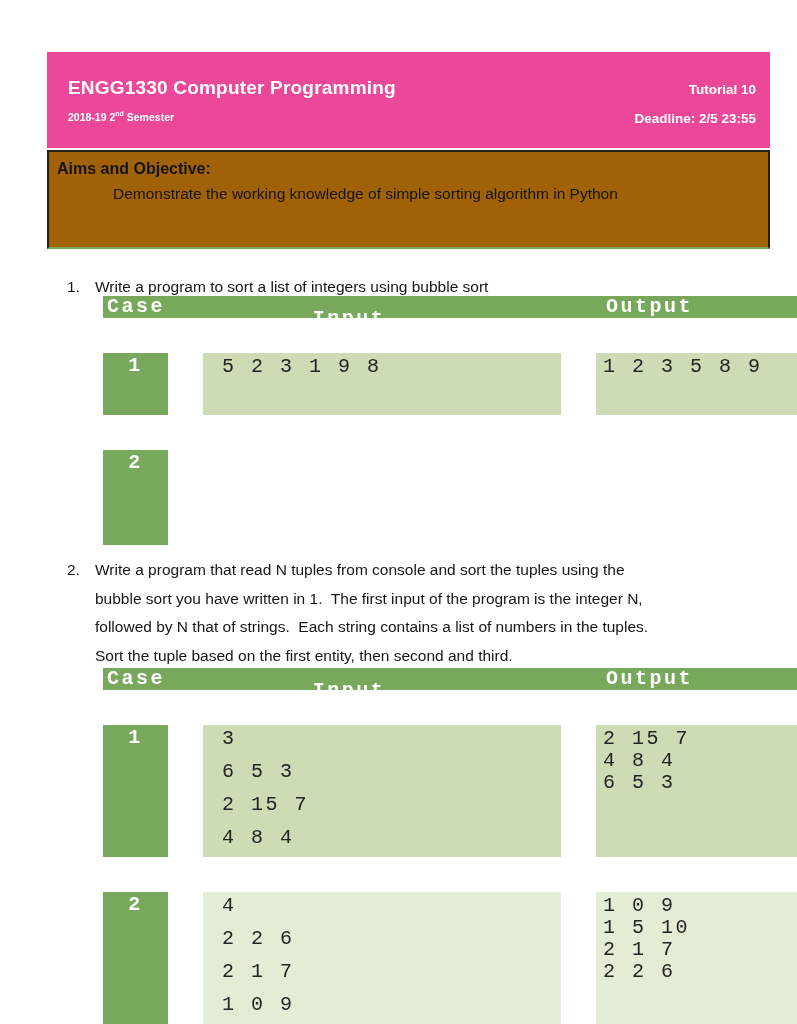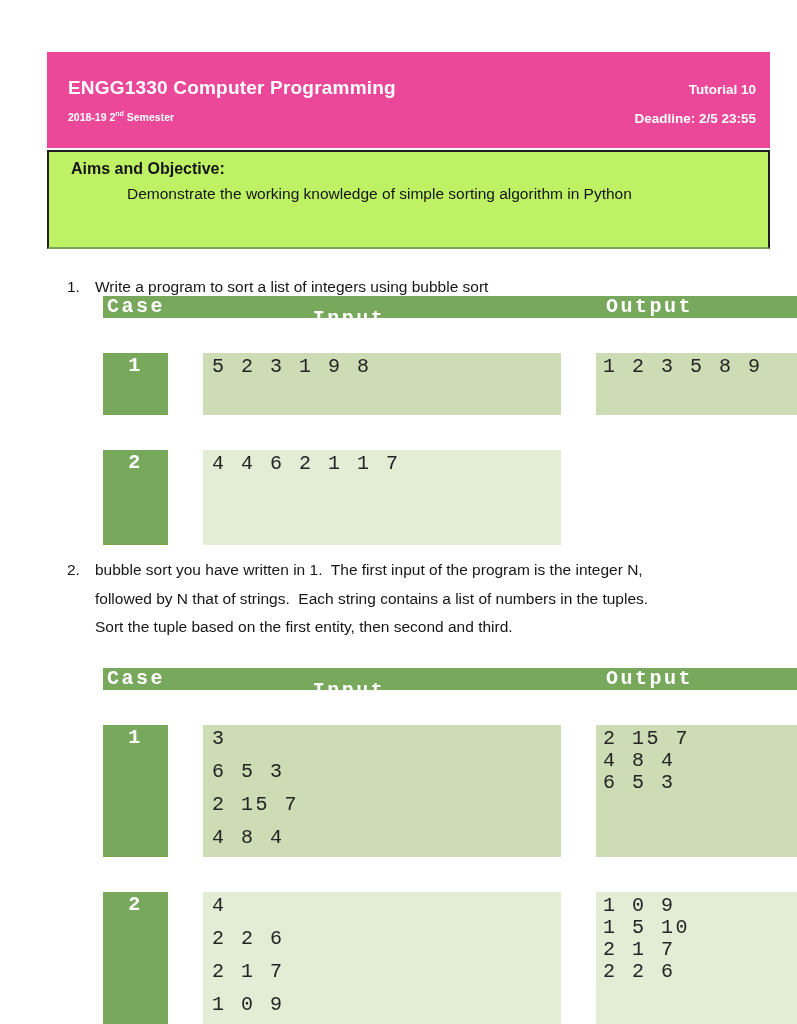--- a/index.html
+++ b/index.html
@@ -54,24 +54,24 @@
     font-size: 13.5px;
     font-weight: bold;
     white-space: pre;
   }
 
   
   .aims {
     position: absolute;
     left: 47px; top: 150px;
     width: 723px; height: 99px;
-    background: #bef264;
+    background: #a16207;
     border: 2px solid #1f1f1f;
     border-bottom-color: #78a85c;
-    padding: 4px 8px 0 22px;
+    padding: 4px 8px 0 8px;
   }
   .aims .aims-heading {
     font-size: 16px;
     font-weight: bold;
     color: #141414;
     line-height: 25px;
     white-space: pre;
   }
   .aims .aims-body {
     margin-left: 56px;
@@ -131,21 +131,21 @@
     background: #78a85c;
     color: #ffffff;
     font-weight: bold;
     font-size: 20px;
     text-align: center;
     padding-top: 2px;
     line-height: 21px;
   }
   .io-cell {
     font-size: 20px;
-    padding: 3px 6px 0 9px;
+    padding: 3px 6px 0 19px;
   }
   .io-cell.out { padding-left: 7px; }
   .band-a { background: #cedcb6; }
   .band-b { background: #e3edd6; }
 
   .io-line { line-height: 21px; white-space: pre; }
   .in-sp .io-line { margin-bottom: 12px; }       
   .out-tight .io-line { line-height: 22px; }     
 </style>
 </head>
@@ -181,28 +181,26 @@
 
     <div class="case-cell">1</div>
     <div class="io-cell band-a">
       <div class="io-line">5 2 3 1 9 8</div>
     </div>
     <div class="io-cell out band-a">
       <div class="io-line">1 2 3 5 8 9</div>
     </div>
 
     <div class="case-cell">2</div>
-    <div class="io-cell band-b">
-      <div class="io-line">4 4 6 2 1 1 7</div>
-    </div>
   </div>
 
   <div class="question q2">
     <div class="q-num">2.</div>
     <div class="q-lines">
+      <div class="q-line">Write a program that read N tuples from console and sort the tuples using the</div>
       <div class="q-line">bubble sort you have written in 1.  The first input of the program is the integer N,</div>
       <div class="q-line">followed by N that of strings.  Each string contains a list of numbers in the tuples.</div>
       <div class="q-line">Sort the tuple based on the first entity, then second and third.</div>
     </div>
   </div>
 
   <div class="tbl tbl-2">
     <div class="thead">
       <div class="hc hc-case">Case</div>
       <div class="hc hc-input">Input</div>

